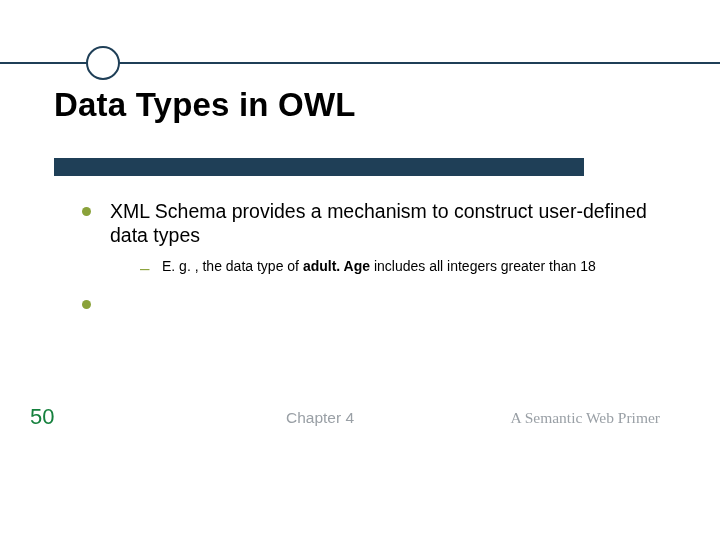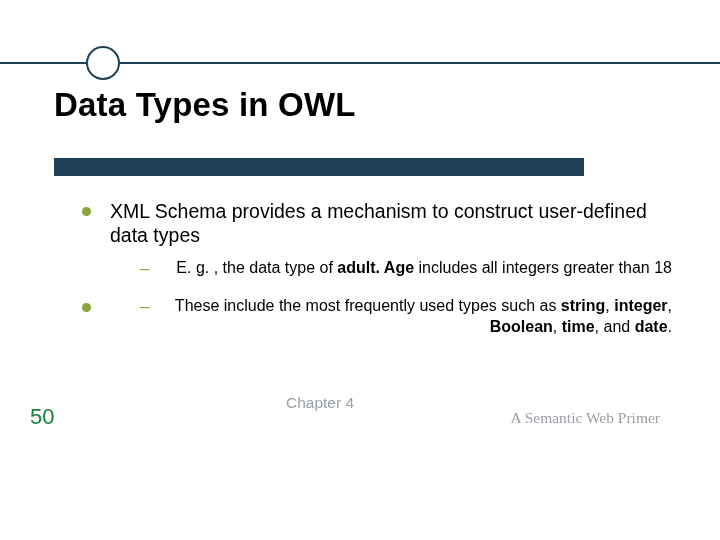--- a/index.html
+++ b/index.html
@@ -29,32 +29,32 @@
     font-size: 19.5px; line-height: 1.22; margin-bottom: 10px;
   }
   ul.top > li::before {
     content: ""; position: absolute; left: 0; top: 7px;
     width: 9px; height: 9px; border-radius: 50%; background: #8aa23a;
   }
 
   ul.sub { margin: 10px 0 18px 30px; }
   ul.sub > li {
     list-style: none; position: relative; padding-left: 22px;
-    font-size: 16px; line-height: 1.28; margin-bottom: 10px; text-align: right;
+    font-size: 14px; line-height: 1.28; margin-bottom: 10px;
   }
   ul.sub > li::before {
     content: "–"; position: absolute; left: 0; top: 0; color: #8aa23a;
     font-size: 17px;
   }
 
   .footer {
     position: absolute; bottom: 26px; left: 0; width: 720px; height: 26px;
   }
   .pagenum { position: absolute; left: 30px; bottom: 0; font-size: 22px; color: #15803d; }
-  .footmid  { position: absolute; left: 286px; bottom: 18px; font-size: 15.5px; color: #9aa0a6; }
+  .footmid  { position: absolute; left: 286px; bottom: 3px; font-size: 15.5px; color: #9aa0a6; }
   .footright{ position: absolute; right: 60px; bottom: 3px; font-size: 15.5px; color: #9aa0a6; font-family: Liberation Serif, serif; }
 
   b { font-weight: bold; }
 </style>
 </head>
 <body>
 
 <div class="slide">
 
   <div class="rule"></div>
@@ -69,23 +69,20 @@
       <li>
         <span>XML Schema provides a mechanism to construct user-defined data types</span>
         <ul class="sub">
           <li>
             <span>E. g. , the data type of </span><b>adult. Age</b><span> includes all integers greater than 18</span>
           </li>
         </ul>
       </li>
       <li>
         <ul class="sub">
-          <li>
-            <span>These include the most frequently used types such as </span><b>string</b><span>, </span><b>integer</b><span>, </span><b>Boolean</b><span>, </span><b>time</b><span>, and </span><b>date</b><span>.</span>
-          </li>
         </ul>
       </li>
     </ul>
   </div>
 
   <div class="footer">
     <div class="pagenum">50</div>
     <div class="footmid">Chapter 4</div>
     <div class="footright">A Semantic Web Primer</div>
   </div>

